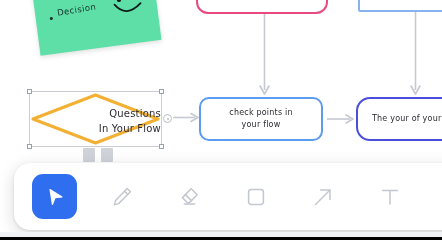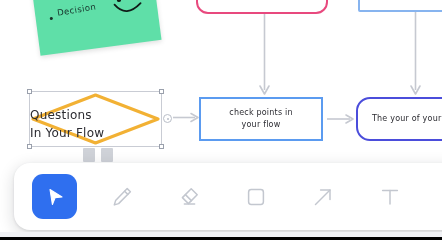--- a/index.html
+++ b/index.html
@@ -101,22 +101,22 @@
     position: absolute;
     left: 30px;
     top: 92px;
     width: 131px;
     height: 54px;
   }
   .diamond-wrap svg { position: absolute; inset: 0; }
   .diamond-label {
     position: absolute;
     left: 0; right: 0; top: 14px;
-    text-align: left;
-    font-size: 12px;
+    text-align: right;
+    font-size: 10px;
     line-height: 1.5;
     color: #2c2c32;
     white-space: pre-line;
     letter-spacing: .2px;
   }
 
   
   .selection {
     position: absolute;
     left: 29px;
@@ -140,21 +140,21 @@
   .h-bl { left: -3px;  bottom: -3px; }
   .h-br { right: -3px; bottom: -3px; }
 
   
   .node-blue {
     left: 199px;
     top: 97px;
     width: 124px;
     height: 44px;
     border: 2px solid #5b9bf0;
-    border-radius: 0;
+    border-radius: 10px;
   }
 
   
   .node-purple {
     left: 356px;
     top: 97px;
     width: 120px;
     height: 44px;
     border: 2px solid #4b4ddb;
     border-radius: 14px;

